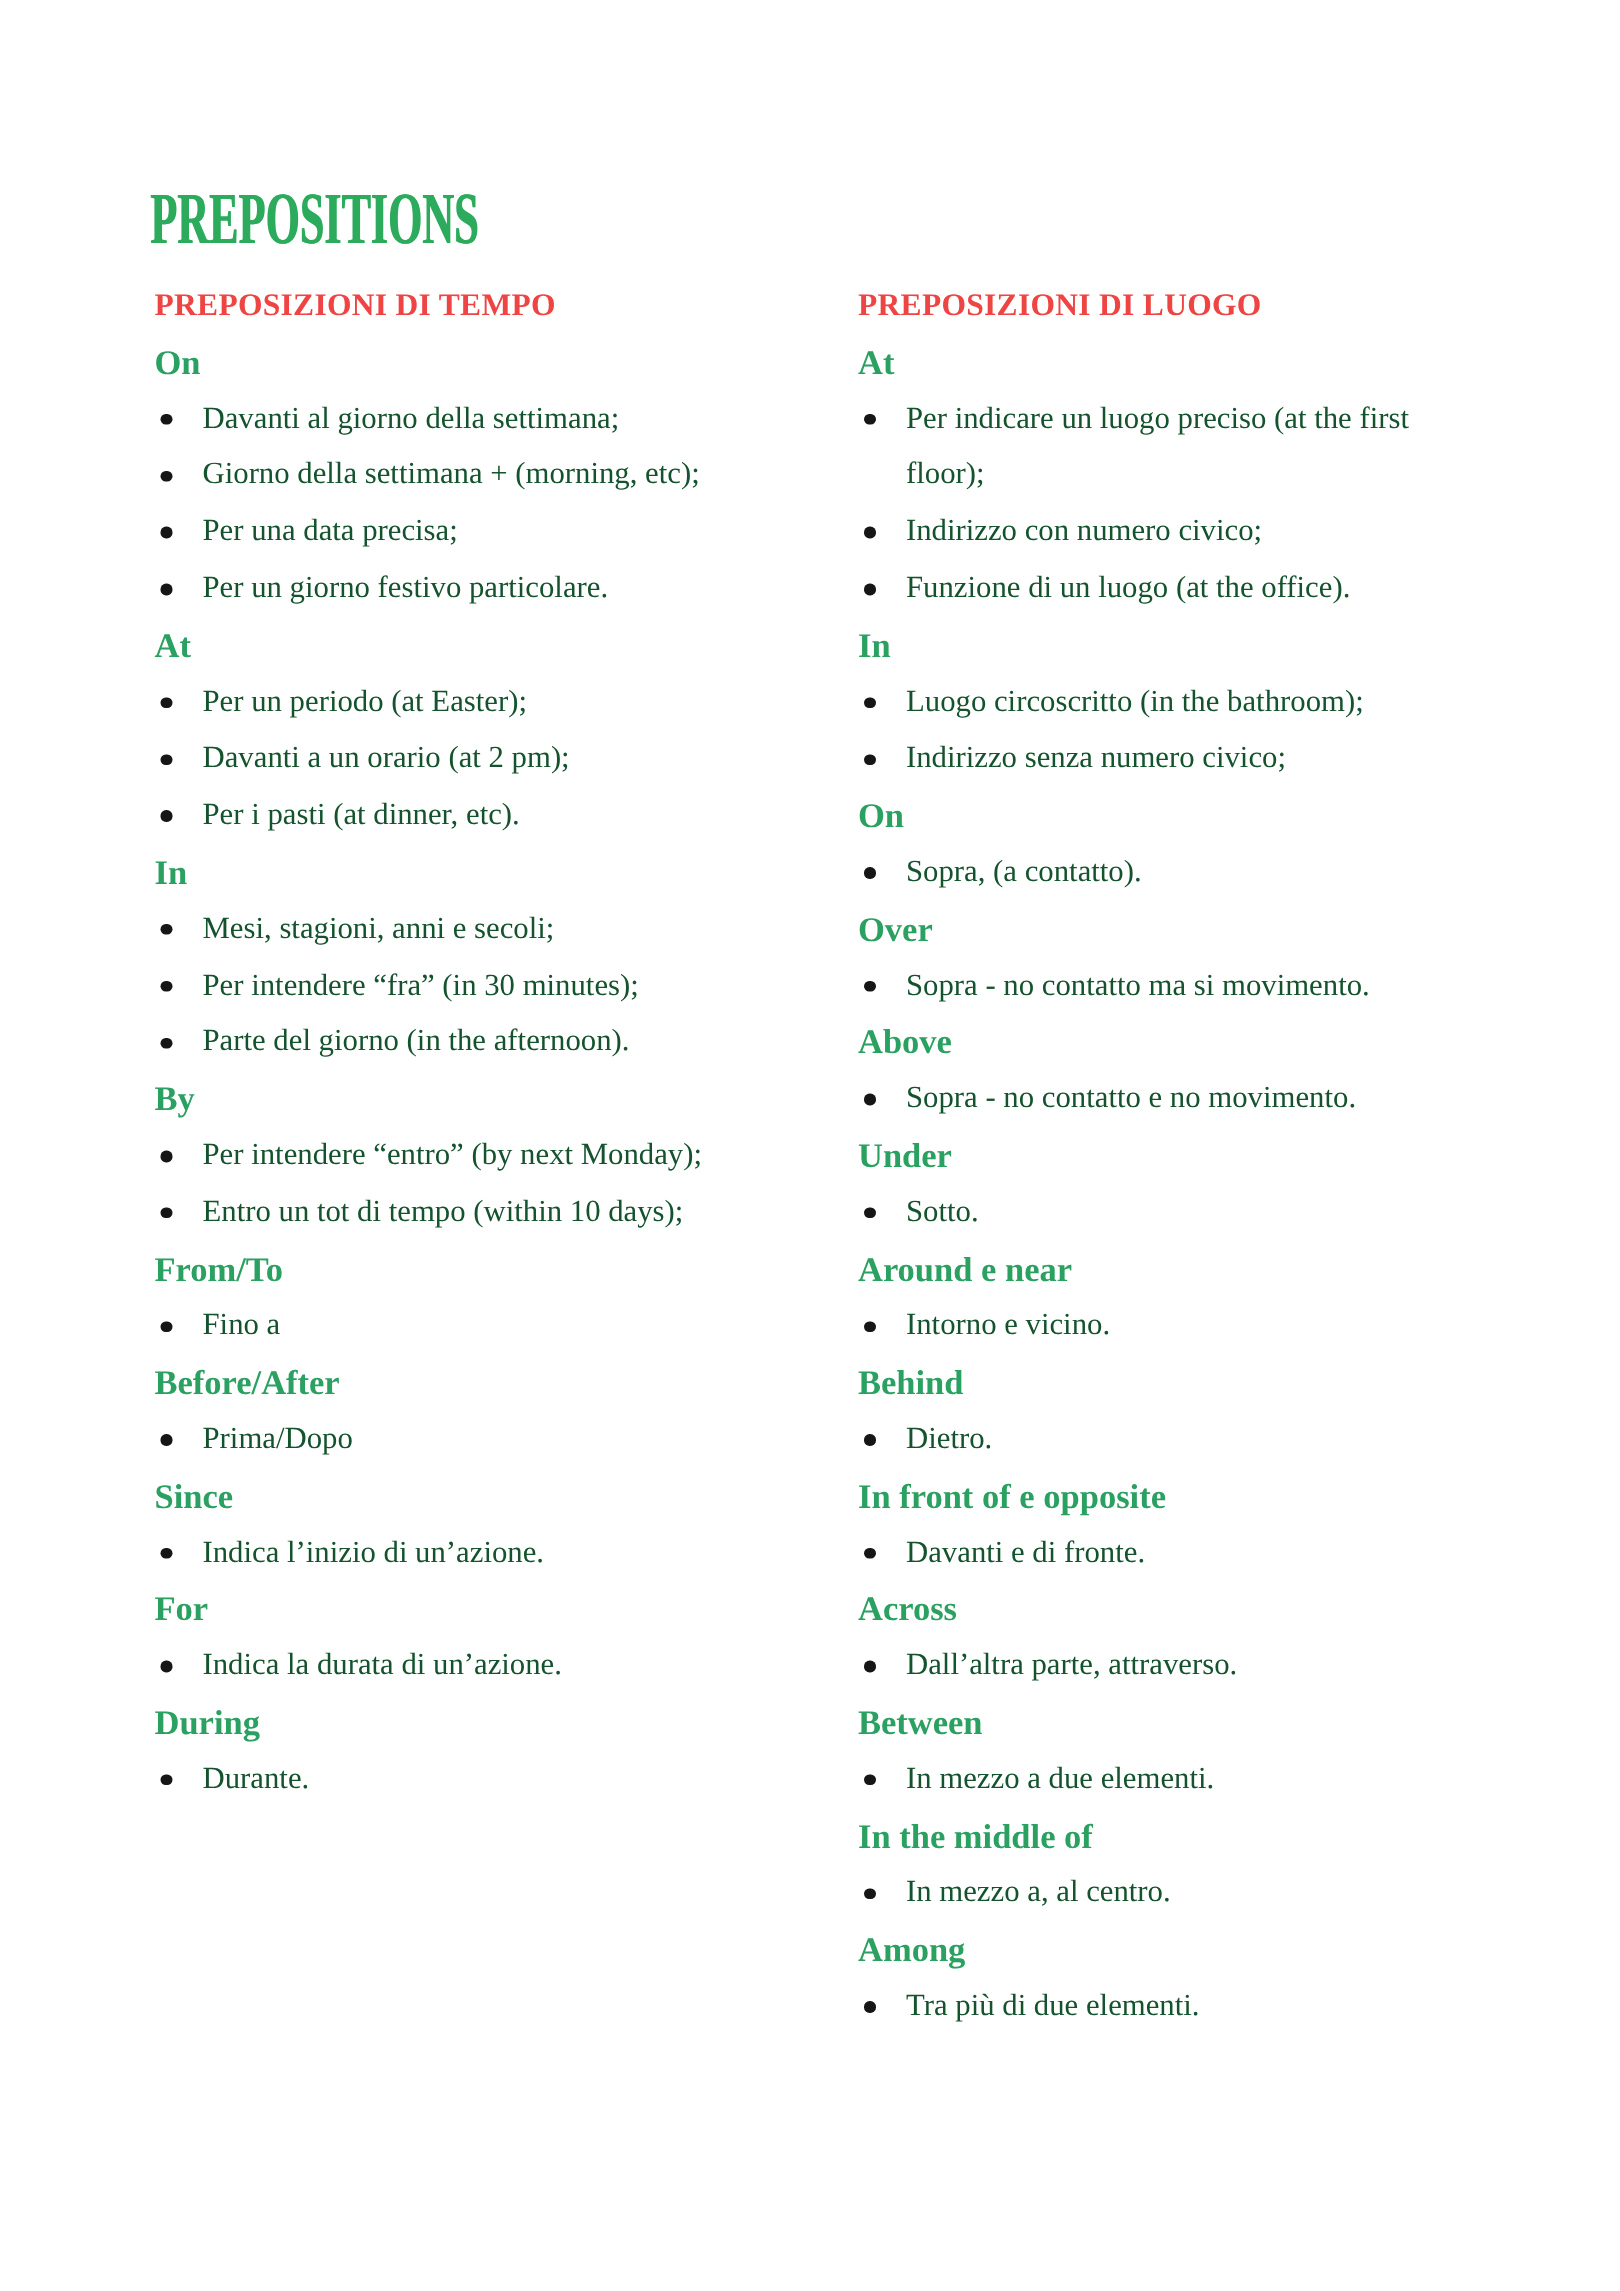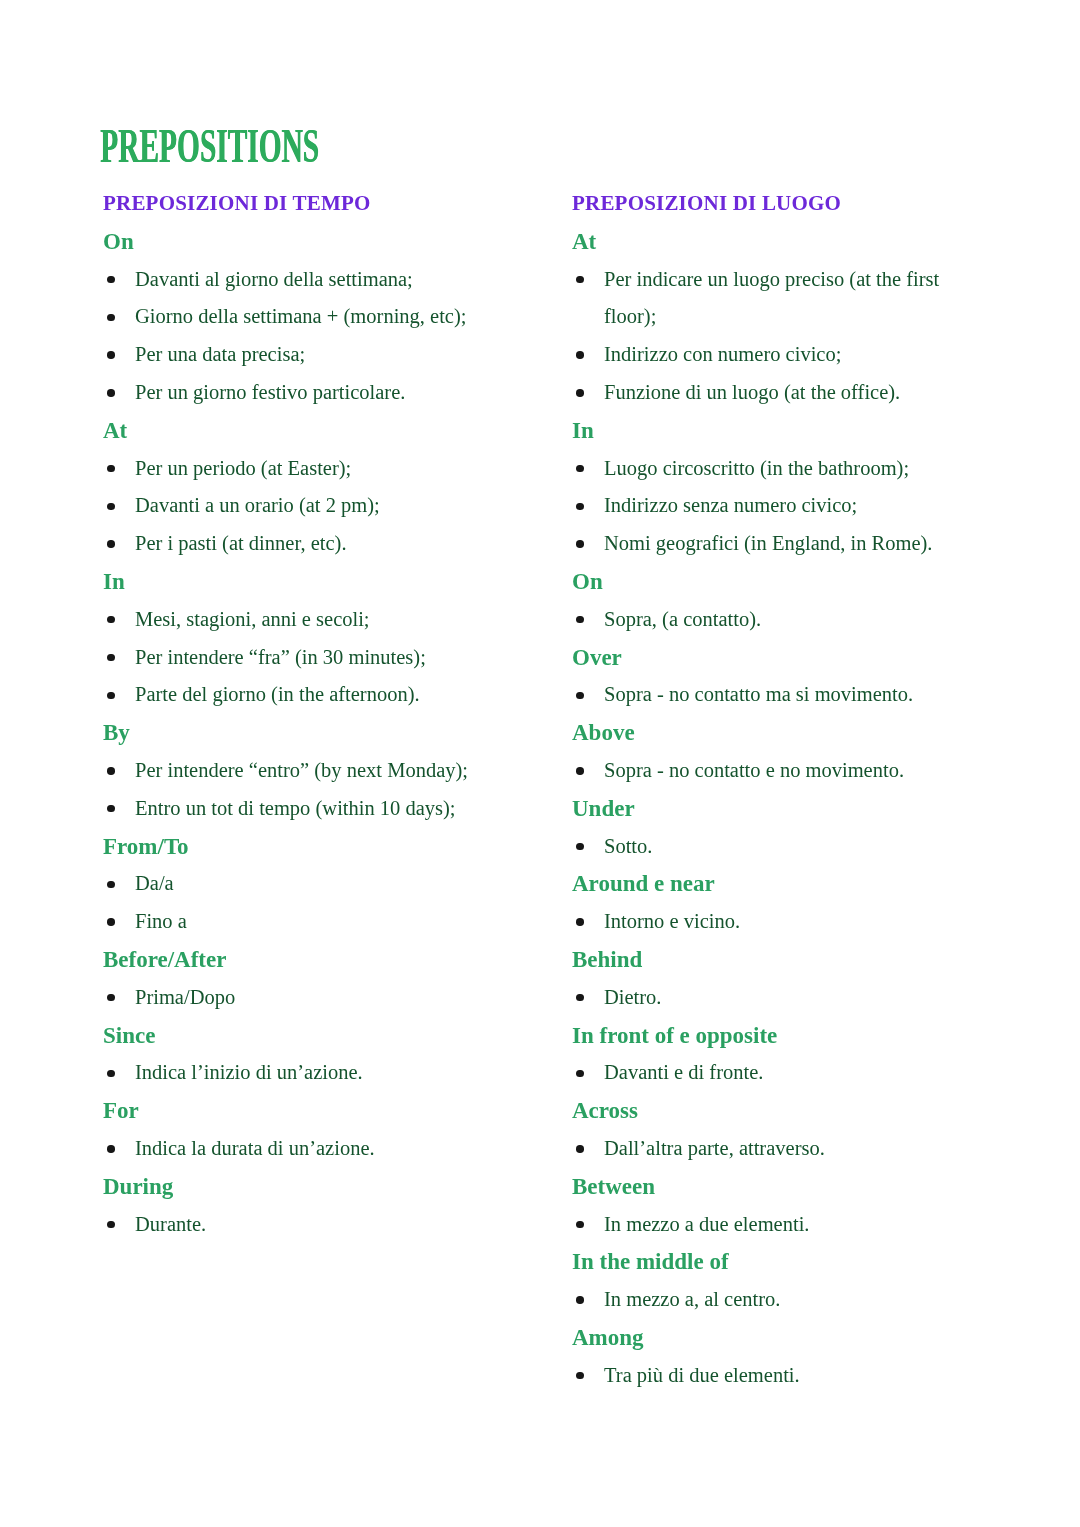--- a/index.html
+++ b/index.html
@@ -41,21 +41,21 @@
     display: flex;
     align-items: flex-start;
   }
   .column { flex: none; }
   .col-left  { width: 469px; }
   .col-right { width: 437px; }
   .col-heading {
     margin: 0;
     font-size: 21px;
     font-weight: 700;
-    color: #6d28d9;
+    color: #ef4444;
     line-height: 37.8px;
     letter-spacing: 0.2px;
   }
   .term {
     font-size: 23px;
     font-weight: 700;
     color: var(--term-green, #2aa061);
     line-height: 37.8px;
   }
   .item {
@@ -102,21 +102,20 @@
           <div class="item"><span class="dot"></span><span class="item-text">Davanti a un orario (at 2 pm);</span></div>
           <div class="item"><span class="dot"></span><span class="item-text">Per i pasti (at dinner, etc).</span></div>
           <div class="term">In</div>
           <div class="item"><span class="dot"></span><span class="item-text">Mesi, stagioni, anni e secoli;</span></div>
           <div class="item"><span class="dot"></span><span class="item-text">Per intendere “fra” (in 30 minutes);</span></div>
           <div class="item"><span class="dot"></span><span class="item-text">Parte del giorno (in the afternoon).</span></div>
           <div class="term">By</div>
           <div class="item"><span class="dot"></span><span class="item-text">Per intendere “entro” (by next Monday);</span></div>
           <div class="item"><span class="dot"></span><span class="item-text">Entro un tot di tempo (within 10 days);</span></div>
           <div class="term">From/To</div>
-          <div class="item"><span class="dot"></span><span class="item-text">Da/a</span></div>
           <div class="item"><span class="dot"></span><span class="item-text">Fino a</span></div>
           <div class="term">Before/After</div>
           <div class="item"><span class="dot"></span><span class="item-text">Prima/Dopo</span></div>
           <div class="term">Since</div>
           <div class="item"><span class="dot"></span><span class="item-text">Indica l’inizio di un’azione.</span></div>
           <div class="term">For</div>
           <div class="item"><span class="dot"></span><span class="item-text">Indica la durata di un’azione.</span></div>
           <div class="term">During</div>
           <div class="item"><span class="dot"></span><span class="item-text">Durante.</span></div>
         </div>
@@ -125,21 +124,20 @@
     <section class="column col-right">
       <h2 class="col-heading">PREPOSIZIONI DI LUOGO</h2>
       <div class="col-body">
           <div class="term">At</div>
           <div class="item"><span class="dot"></span><span class="item-text">Per indicare un luogo preciso (at the first floor);</span></div>
           <div class="item"><span class="dot"></span><span class="item-text">Indirizzo con numero civico;</span></div>
           <div class="item"><span class="dot"></span><span class="item-text">Funzione di un luogo (at the office).</span></div>
           <div class="term">In</div>
           <div class="item"><span class="dot"></span><span class="item-text">Luogo circoscritto (in the bathroom);</span></div>
           <div class="item"><span class="dot"></span><span class="item-text">Indirizzo senza numero civico;</span></div>
-          <div class="item"><span class="dot"></span><span class="item-text">Nomi geografici (in England, in Rome).</span></div>
           <div class="term">On</div>
           <div class="item"><span class="dot"></span><span class="item-text">Sopra, (a contatto).</span></div>
           <div class="term">Over</div>
           <div class="item"><span class="dot"></span><span class="item-text">Sopra - no contatto ma si movimento.</span></div>
           <div class="term">Above</div>
           <div class="item"><span class="dot"></span><span class="item-text">Sopra - no contatto e no movimento.</span></div>
           <div class="term">Under</div>
           <div class="item"><span class="dot"></span><span class="item-text">Sotto.</span></div>
           <div class="term">Around e near</div>
           <div class="item"><span class="dot"></span><span class="item-text">Intorno e vicino.</span></div>

